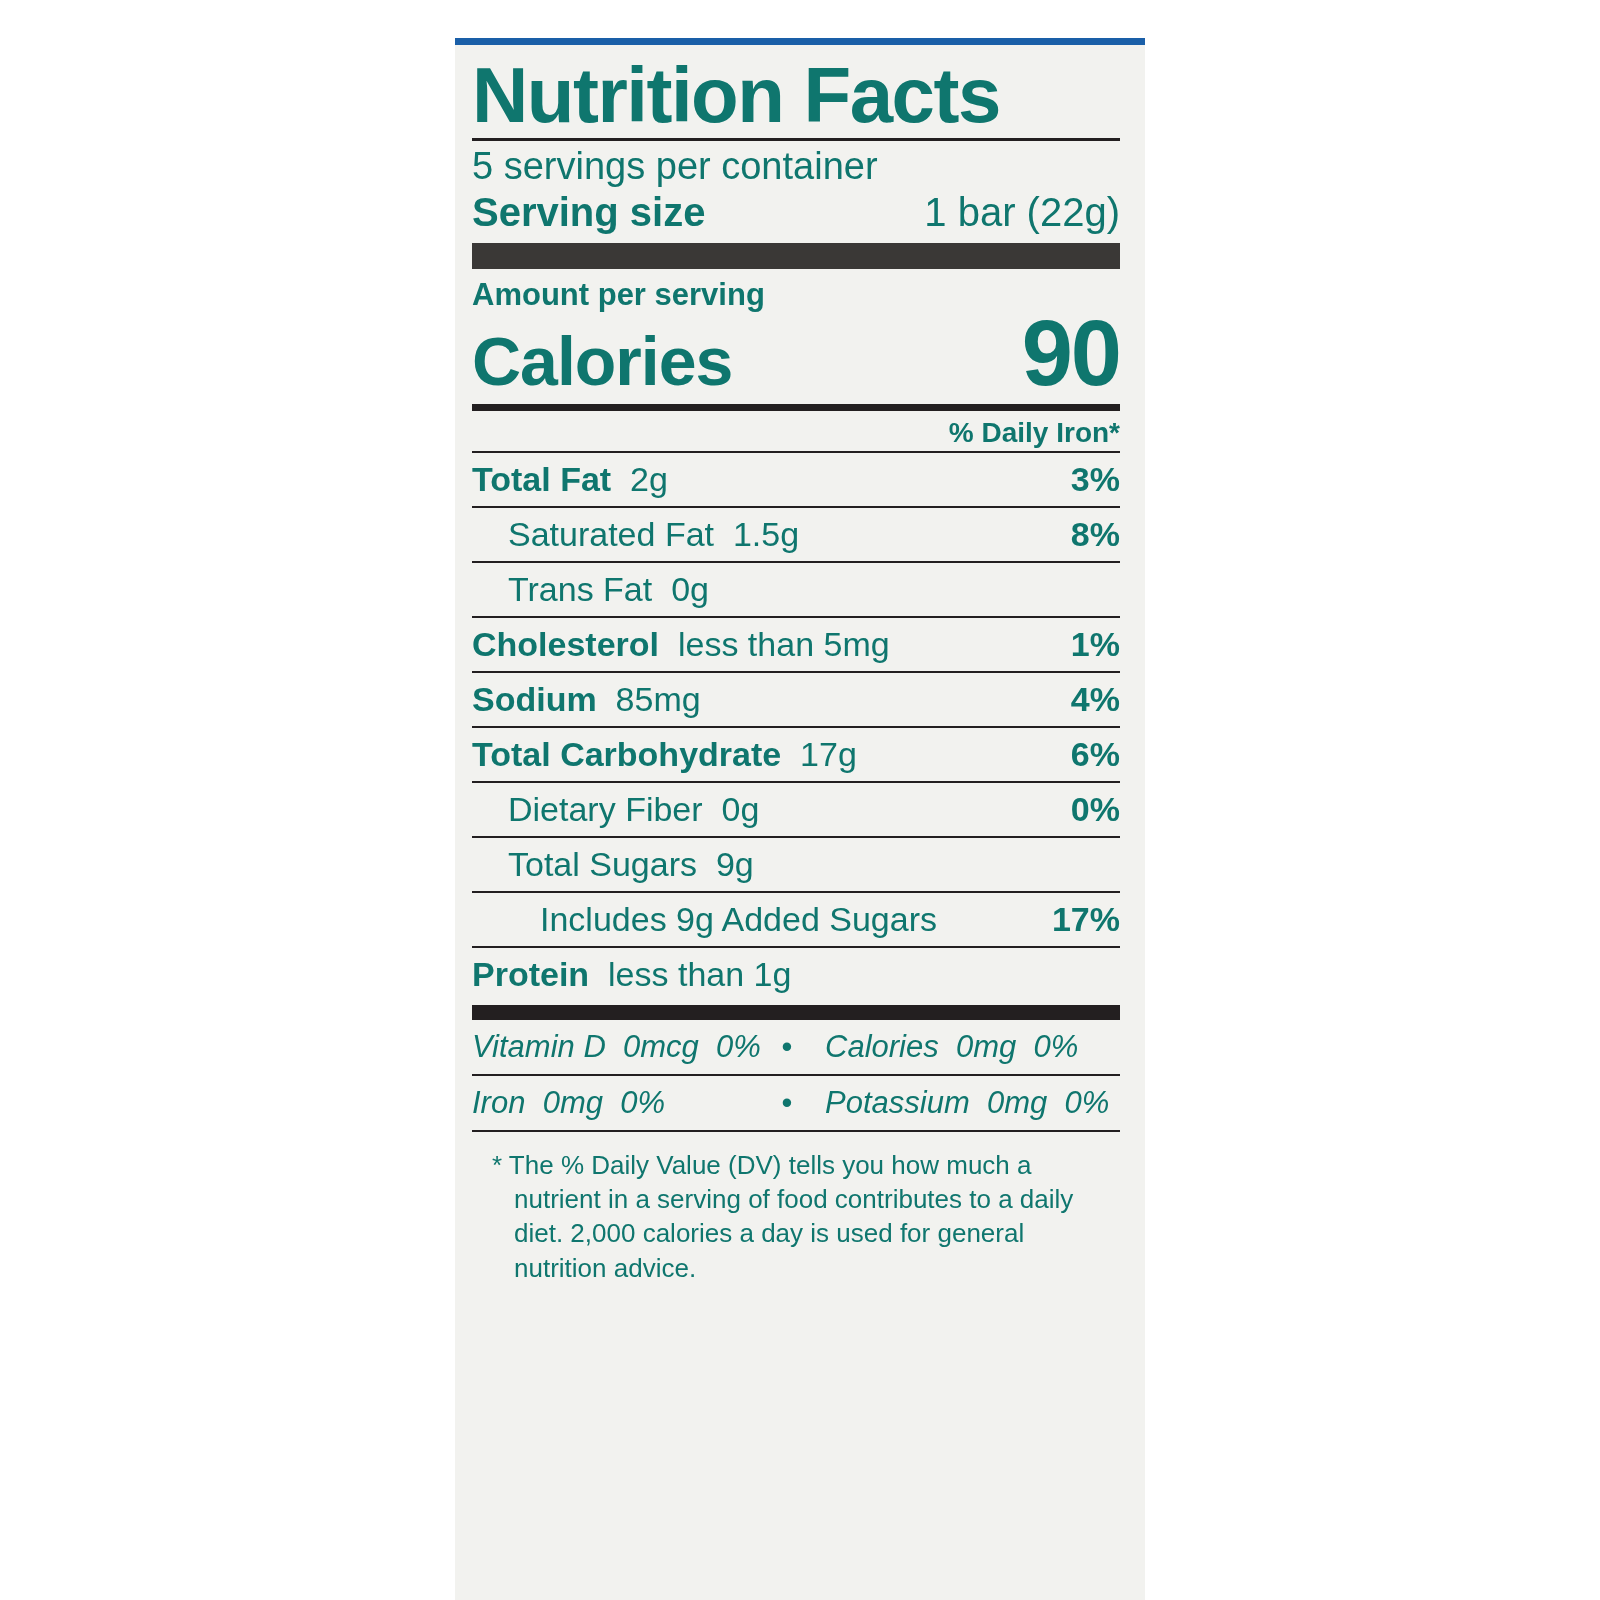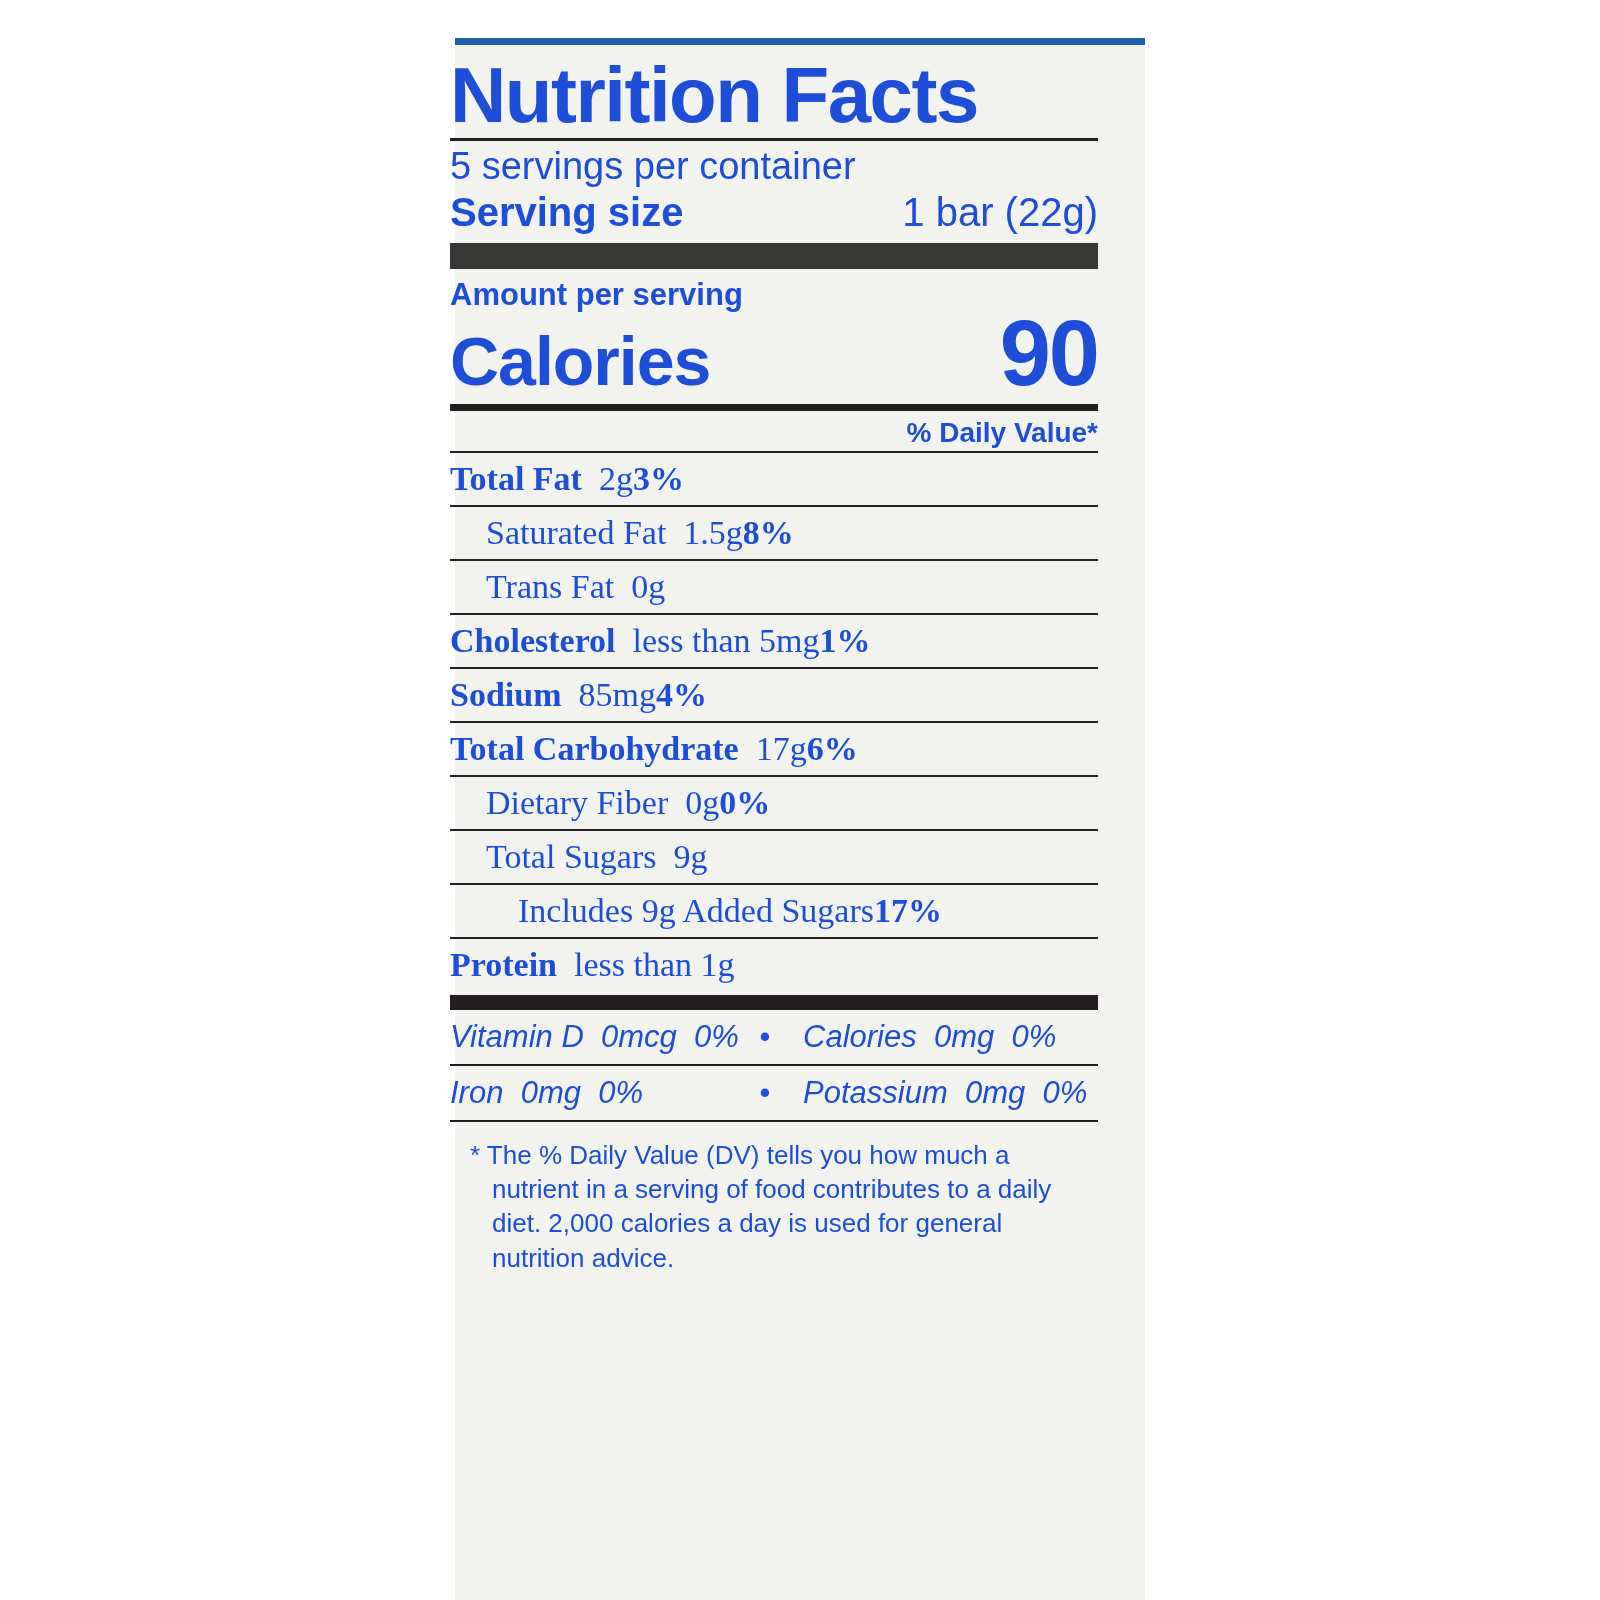--- a/index.html
+++ b/index.html
@@ -36,24 +36,24 @@
   .blue-strip {
     position: absolute;
     left: 455px;
     top: 38px;
     width: 690px;
     height: 7px;
     background: #1a5fa8;
   }
   .panel-inner {
     position: absolute;
-    left: 450px;
+    left: 472px;
     top: 58px;
     width: 648px;
-    color: #1d4ed8;
+    color: #0f766e;
   }
 
   .nf-title {
     font-weight: bold;
     font-size: 78px;
     line-height: 0.95;
     letter-spacing: -1.5px;
     margin: 0 0 6px 0;
     white-space: nowrap;
   }
@@ -105,26 +105,25 @@
 
   .dv-head {
     text-align: right;
     font-size: 28px;
     font-weight: bold;
     margin: 6px 0 2px 0;
   }
 
   .nrow {
     display: flex;
-    justify-content: flex-start;
+    justify-content: space-between;
     align-items: baseline;
     font-size: 34px;
     padding: 7px 0 7px 0;
     border-top: 2px solid #231f20;
-    font-family: Liberation Serif, serif;
   }
   .nrow:first-of-type { border-top: none; }
   .nrow .label b { font-weight: bold; }
   .nrow .pct { font-weight: bold; font-size: 34px; }
   .indent1 { padding-left: 36px; }
   .indent2 { padding-left: 68px; }
   .nrow.noline { border-top: 2px solid #231f20; }
 
   .vit-block { }
   .vrow {
@@ -173,21 +172,21 @@
 
     <div class="amount-per">Amount per serving</div>
 
     <div class="calories-row">
       <span class="calories-label">Calories</span>
       <span class="calories-value">90</span>
     </div>
 
     <div class="rule-med"></div>
 
-    <div class="dv-head">% Daily Value*</div>
+    <div class="dv-head">% Daily Iron*</div>
 
     <div class="nutrient-list">
 
       <div class="nrow noline">
         <span class="label"><b>Total Fat</b>&nbsp; <span>2g</span></span>
         <span class="pct">3%</span>
       </div>
 
       <div class="nrow indent1">
         <span class="label"><span>Saturated Fat</span>&nbsp; <span>1.5g</span></span>

